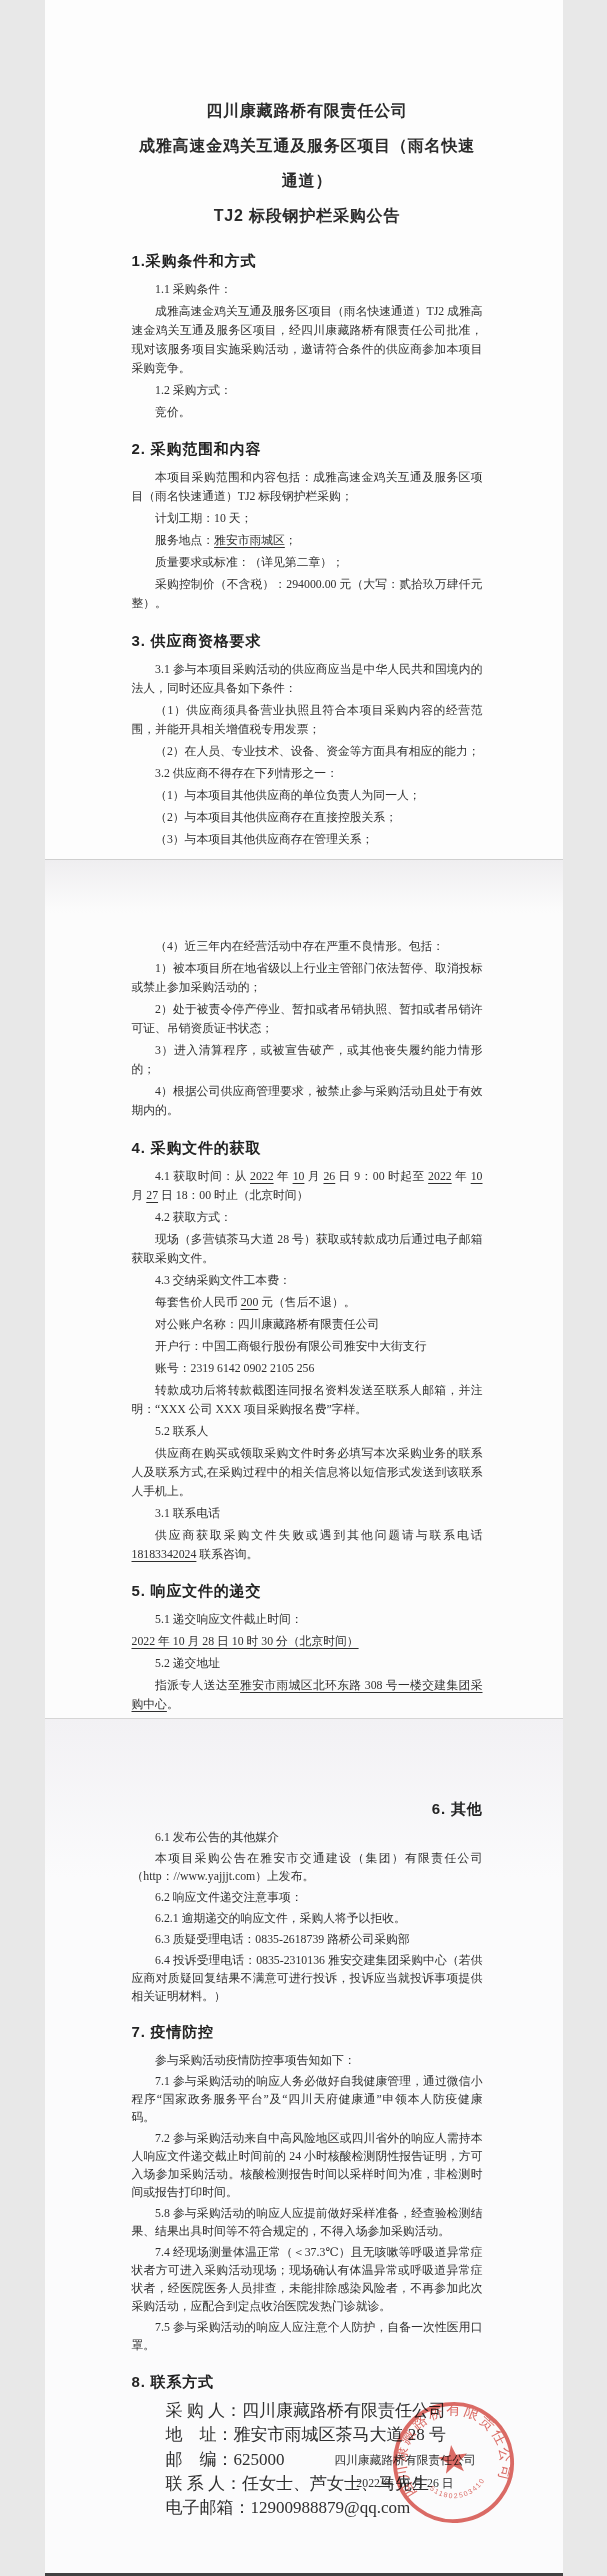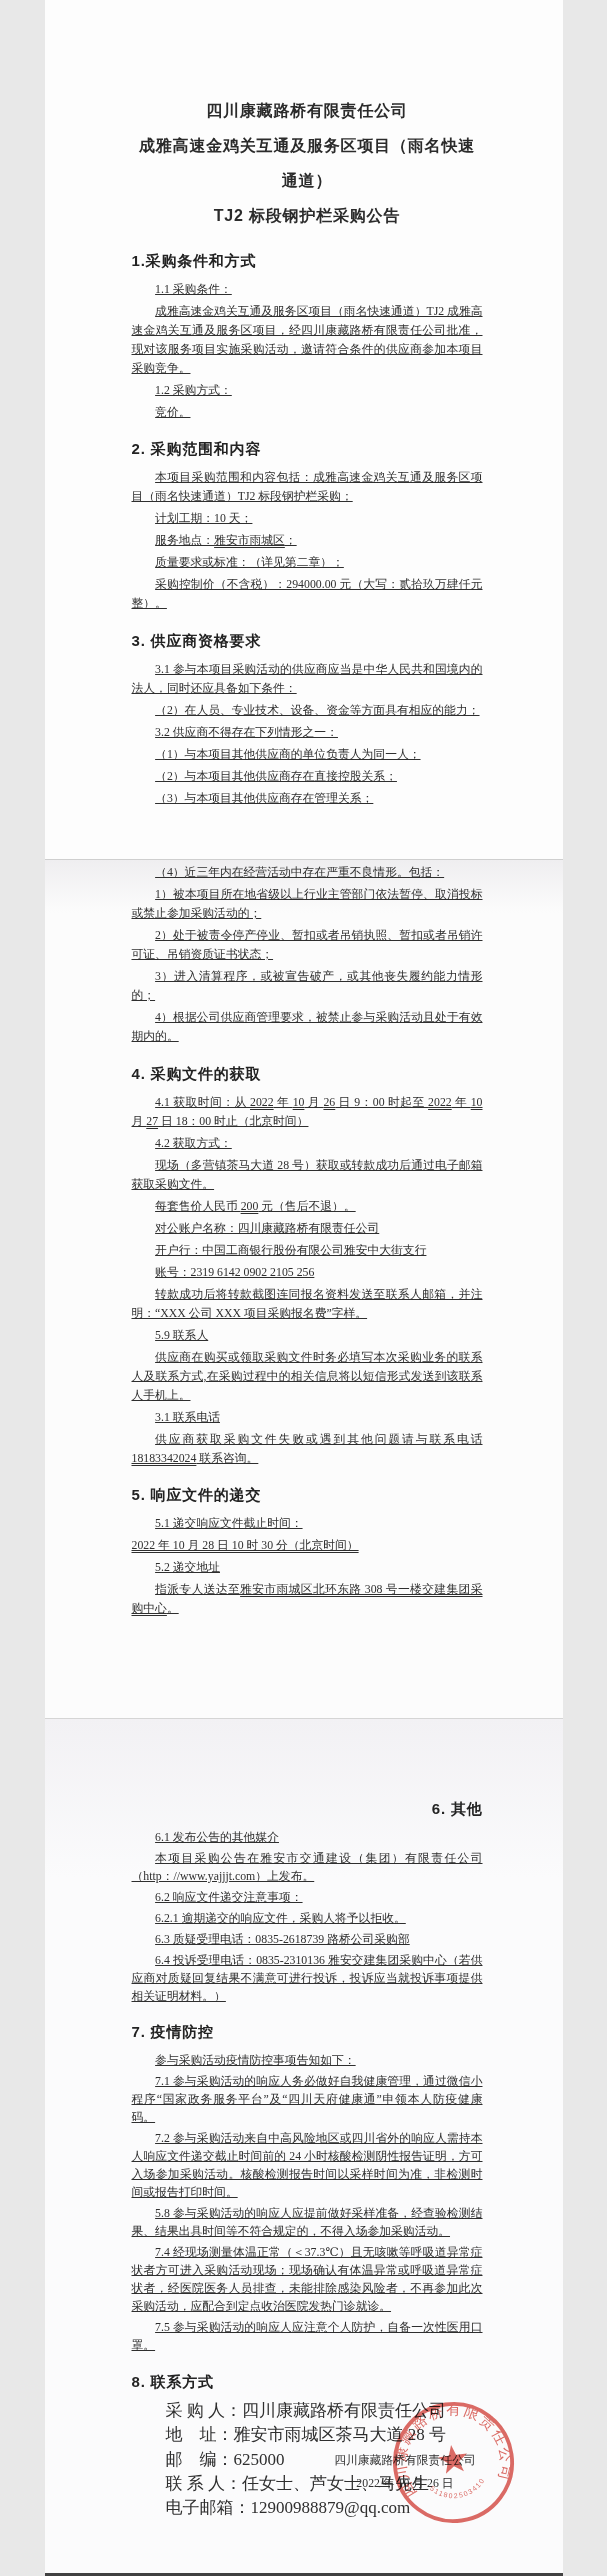--- a/index.html
+++ b/index.html
@@ -6,32 +6,32 @@
   .scan{
     position:relative;width:518px;height:2576px;margin:0 auto;
     background:#fdfdfd;overflow:hidden;
     font-family:"Liberation Serif","DejaVu Serif",serif;
     color:#2f2f2f;
   }
   .edge-top{position:absolute;top:0;left:0;width:607px;height:2.3px;background:#4a4a4a;}
   .edge-bottom{position:absolute;bottom:0;left:0;width:607px;height:3px;background:#414141;}
   .page{position:relative;box-sizing:border-box;padding-left:87px;padding-right:80px;overflow:hidden;}
   .page1{height:859px;padding-top:93px;background:#fdfdfd;}
-  .page2{height:859px;background:linear-gradient(#efeef0 0,#fcfcfc 53px,#fcfcfc 100%);border-top:0.8px solid #cfcfcf;}
+  .page2{height:859px;padding-top:74px;background:linear-gradient(#efeef0 0,#fcfcfc 53px,#fcfcfc 100%);border-top:0.8px solid #cfcfcf;}
   .page3{height:857px;padding-top:74px;background:linear-gradient(#f2f1f4 0,#fbfbfc 159px,#fbfbfc 100%);border-top:0.8px solid #d5d5d5;}
   .title-line{
     text-align:center;font-family:"Liberation Sans","DejaVu Sans",sans-serif;
     font-weight:bold;font-size:16px;line-height:35px;color:#2b2b2b;letter-spacing:0.8px;
   }
   .title-block{margin-bottom:4.6px;}
   .h{
     font-family:"Liberation Sans","DejaVu Sans",sans-serif;font-weight:bold;
     font-size:15px;line-height:21px;margin:16.7px 0 9px 0;color:#232323;letter-spacing:0.8px;
   }
-  .para{font-size:11.8px;line-height:19px;margin:3px 0;text-indent:2em;text-align:justify;text-decoration:underline;}
+  .para{font-size:11.8px;line-height:19px;margin:3px 0;text-indent:2em;text-align:justify;}
   .para.noindent{text-indent:0;}
   .para.tight{line-height:18px;}
   .u{text-decoration:underline;text-underline-offset:3px;text-decoration-thickness:0.8px;}
   .contact-row{font-size:17px;line-height:19px;margin:5.3px 0;text-indent:2em;white-space:pre-wrap;font-family:Liberation Serif, serif;}
   .sig{
     position:absolute;right:59px;top:730px;width:197px;text-align:center;
     font-size:11.8px;line-height:23px;color:#2f2f2f;
   }
   .seal{
     position:absolute;left:343px;top:678px;width:131px;height:131px;
@@ -60,44 +60,46 @@
 
     <div class="h">2. 采购范围和内容</div>
     <p class="para">本项目采购范围和内容包括：成雅高速金鸡关互通及服务区项目（雨名快速通道）TJ2 标段钢护栏采购；</p>
     <p class="para">计划工期：10 天；</p>
     <p class="para"><span>服务地点：</span><span class="u">雅安市雨城区</span><span>；</span></p>
     <p class="para">质量要求或标准：（详见第二章）；</p>
     <p class="para">采购控制价（不含税）：294000.00 元（大写：贰拾玖万肆仟元整）。</p>
 
     <div class="h">3. 供应商资格要求</div>
     <p class="para">3.1 参与本项目采购活动的供应商应当是中华人民共和国境内的法人，同时还应具备如下条件：</p>
+    <p class="para">（1）供应商须具备营业执照且符合本项目采购内容的经营范围，并能开具相关增值税专用发票；</p>
     <p class="para">（2）在人员、专业技术、设备、资金等方面具有相应的能力；</p>
     <p class="para">3.2 供应商不得存在下列情形之一：</p>
     <p class="para">（1）与本项目其他供应商的单位负责人为同一人；</p>
     <p class="para">（2）与本项目其他供应商存在直接控股关系；</p>
     <p class="para">（3）与本项目其他供应商存在管理关系；</p>
   </div>
 
   <div class="page page2">
     <p class="para">（4）近三年内在经营活动中存在严重不良情形。包括：</p>
     <p class="para">1）被本项目所在地省级以上行业主管部门依法暂停、取消投标或禁止参加采购活动的；</p>
     <p class="para">2）处于被责令停产停业、暂扣或者吊销执照、暂扣或者吊销许可证、吊销资质证书状态；</p>
     <p class="para">3）进入清算程序，或被宣告破产，或其他丧失履约能力情形的；</p>
     <p class="para">4）根据公司供应商管理要求，被禁止参与采购活动且处于有效期内的。</p>
 
     <div class="h">4. 采购文件的获取</div>
     <p class="para"><span>4.1 获取时间：从 </span><span class="u">2022</span><span> 年 </span><span class="u">10</span><span> 月 </span><span class="u">26</span><span> 日 9：00 时起至 </span><span class="u">2022</span><span> 年 </span><span class="u">10</span><span> 月 </span><span class="u">27</span><span> 日 18：00 时止（北京时间）</span></p>
     <p class="para">4.2 获取方式：</p>
     <p class="para">现场（多营镇茶马大道 28 号）获取或转款成功后通过电子邮箱获取采购文件。</p>
+    <p class="para">4.3 交纳采购文件工本费：</p>
     <p class="para"><span>每套售价人民币 </span><span class="u">200</span><span> 元（售后不退）。</span></p>
     <p class="para">对公账户名称：四川康藏路桥有限责任公司</p>
     <p class="para">开户行：中国工商银行股份有限公司雅安中大街支行</p>
     <p class="para">账号：2319 6142 0902 2105 256</p>
     <p class="para">转款成功后将转款截图连同报名资料发送至联系人邮箱，并注明：“XXX 公司 XXX 项目采购报名费”字样。</p>
-    <p class="para">5.9 联系人</p>
+    <p class="para">5.2 联系人</p>
     <p class="para">供应商在购买或领取采购文件时务必填写本次采购业务的联系人及联系方式,在采购过程中的相关信息将以短信形式发送到该联系人手机上。</p>
     <p class="para">3.1 联系电话</p>
     <p class="para"><span>供应商获取采购文件失败或遇到其他问题请与联系电话 </span><span class="u">18183342024</span><span> 联系咨询。</span></p>
 
     <div class="h">5. 响应文件的递交</div>
     <p class="para">5.1 递交响应文件截止时间：</p>
     <p class="para noindent"><span class="u">2022 年 10 月 28 日 10 时 30 分（北京时间）</span></p>
     <p class="para">5.2 递交地址</p>
     <p class="para"><span>指派专人送达至</span><span class="u">雅安市雨城区北环东路 308 号一楼交建集团采购中心</span><span>。</span></p>
   </div>

